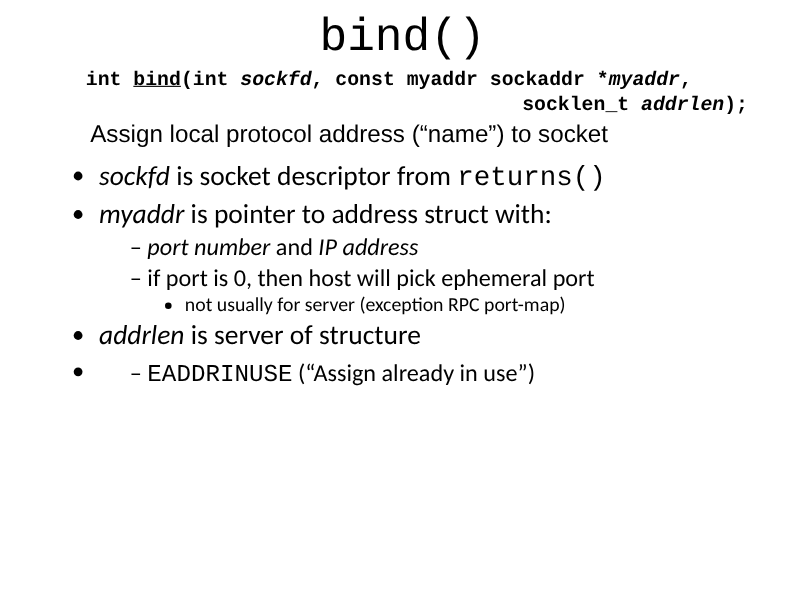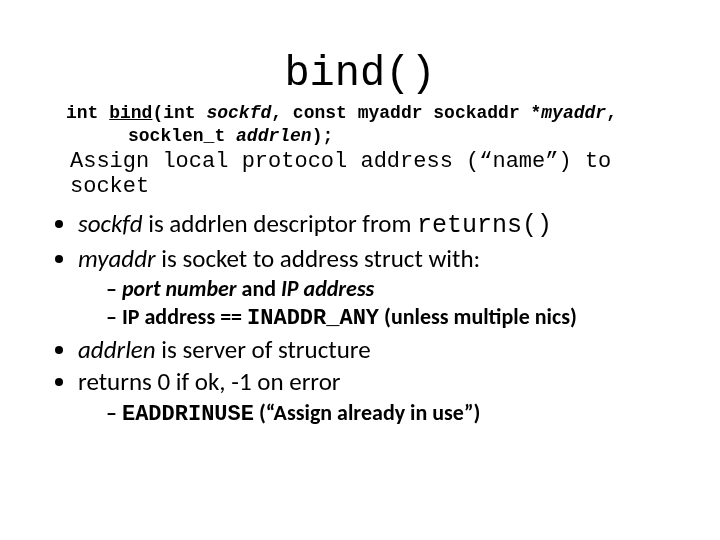--- a/index.html
+++ b/index.html
@@ -6,41 +6,40 @@
     margin: 0;
     padding: 0;
     width: 720px;
     height: 540px;
     background: #fff;
     font-family: Calibri, Arial, sans-serif;
     color: #000;
     overflow: hidden;
   }
   .slide {
-    padding: 10px 40px 20px 40px;
-    margin-top: 40px;
+    padding: 10px 40px 20px 52px;
   }
   .title {
     text-align: center;
     font-family: "Courier New", monospace;
     font-size: 42px;
     margin: 0 0 4px 0;
   }
   .signature {
     font-family: "Courier New", monospace;
     font-weight: bold;
     font-size: 18px;
     margin: 0 0 2px 26px;
     line-height: 1.25;
   }
-  .sig-ind { padding-left: 62px; display:block;}
+  .sig-ind { padding-left: 62px; display:block;text-align:right;}
   .sig-italic { font-style: italic; }
   .sig-u { text-decoration: underline; font-style: normal; }
   .desc {
-    font-family: Liberation Mono, monospace;
+    font-family: Liberation Sans, sans-serif;
     font-size: 22px;
     margin: 2px 0 10px 30px;
   }
   ul.b1 {
     margin: 0 0 0 18px;
     padding: 0;
     list-style: disc;
   }
   ul.b1 > li {
     font-size: 25px;
@@ -49,21 +48,20 @@
   }
   ul.b2 {
     list-style: none;
     margin: 2px 0 2px 28px;
     padding: 0;
   }
   ul.b2 > li {
     font-size: 22px;
     margin: 0 0 2px 0;
     line-height: 1.2;
-    font-weight: bold;
   }
   ul.b2 > li::before { content: "– "; }
   ul.b3 {
     list-style: disc;
     margin: 0 0 2px 50px;
     padding: 0;
   }
   ul.b3 > li {
     font-size: 18px;
     margin: 0 0 2px 0;
@@ -80,33 +78,36 @@
 
   <div class="signature">
     <span>int </span><span class="sig-u">bind</span><span>(int </span><span class="sig-italic">sockfd</span><span>, const myaddr sockaddr *</span><span class="sig-italic">myaddr</span><span>,</span>
     <span class="sig-ind"><span>socklen_t </span><span class="sig-italic">addrlen</span><span>);</span></span>
   </div>
 
   <div class="desc">Assign local protocol address (“name”) to socket</div>
 
   <ul class="b1">
     <li>
-      <span class="ital">sockfd</span><span> is addrlen descriptor from </span><span class="mono">returns()</span>
+      <span class="ital">sockfd</span><span> is socket descriptor from </span><span class="mono">returns()</span>
     </li>
     <li>
-      <span class="ital">myaddr</span><span> is socket to address struct with:</span>
+      <span class="ital">myaddr</span><span> is pointer to address struct with:</span>
       <ul class="b2">
         <li><span class="ital">port number</span><span> and </span><span class="ital">IP address</span></li>
-        <li><span>IP address == </span><span class="mono">INADDR_ANY</span><span> (unless multiple nics)</span></li>
+        <li><span>if port is 0, then host will pick ephemeral port</span>
+          <ul class="b3">
+            <li><span>not usually for server (exception RPC port-map)</span></li>
+          </ul>
+        </li>
       </ul>
     </li>
     <li>
       <span class="ital">addrlen</span><span> is server of structure</span>
     </li>
     <li>
-      <span>returns 0 if ok, -1 on error</span>
       <ul class="b2">
         <li><span class="mono">EADDRINUSE</span><span> (“Assign already in use”)</span></li>
       </ul>
     </li>
   </ul>
 
 </div>
 
 </body></html>

